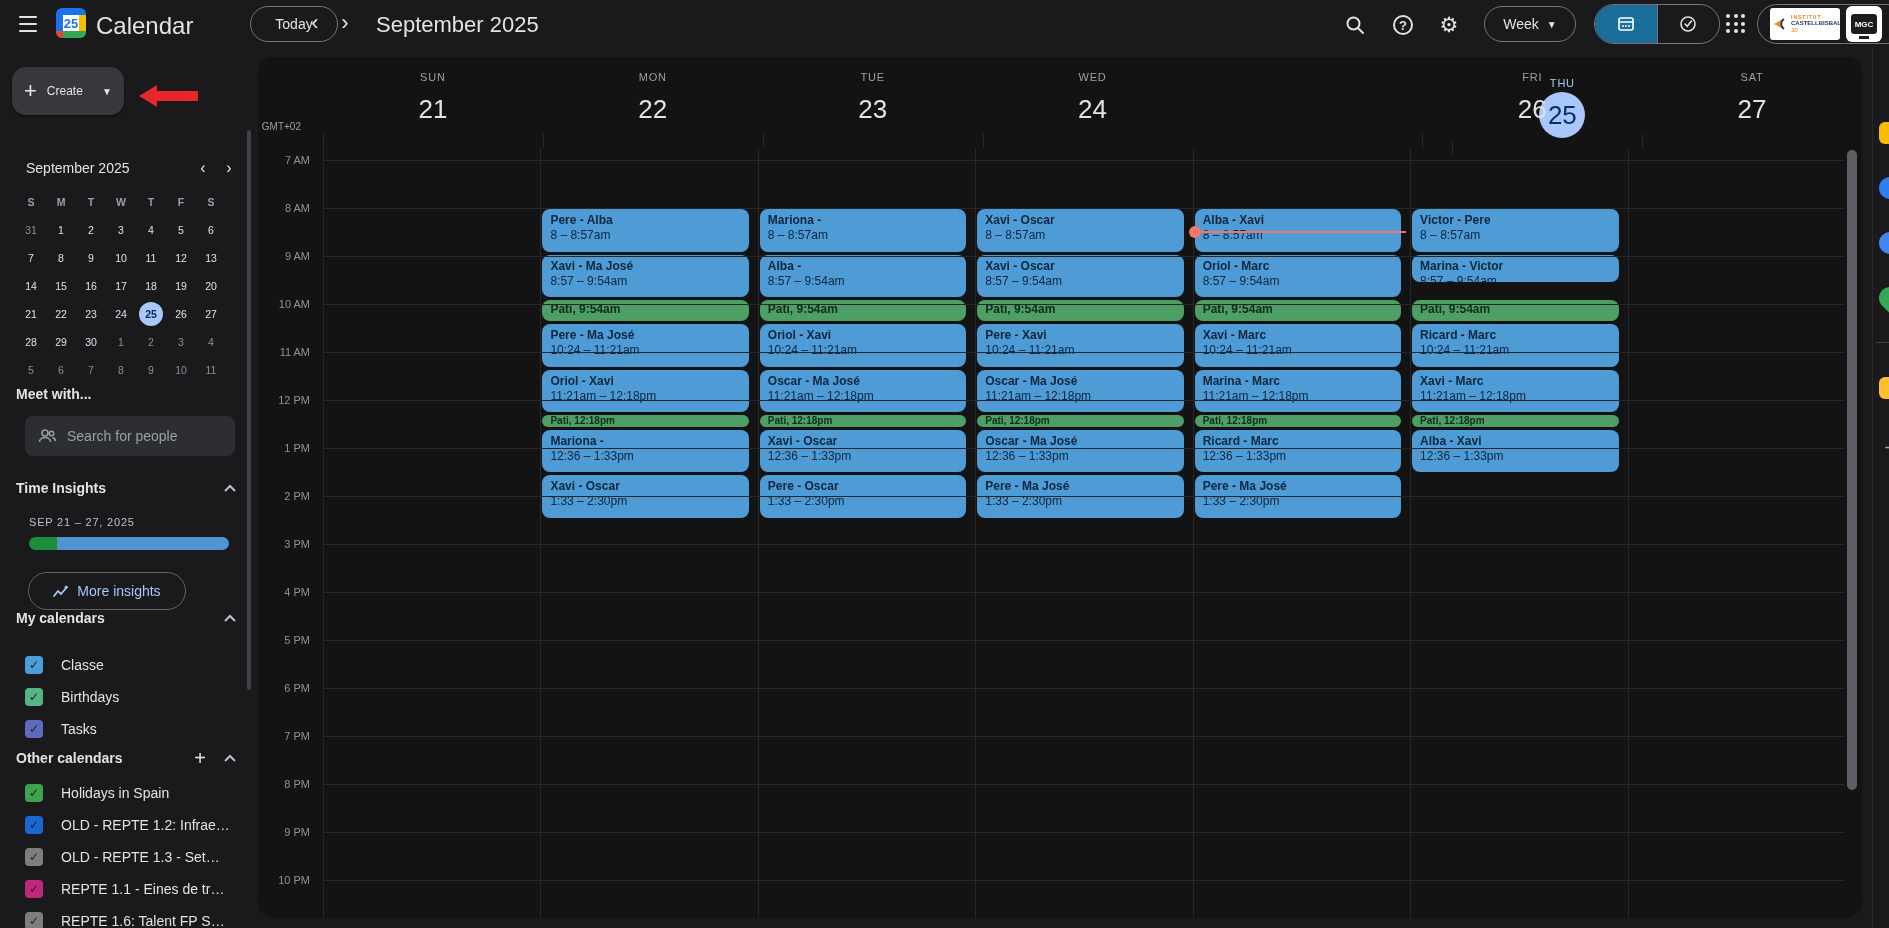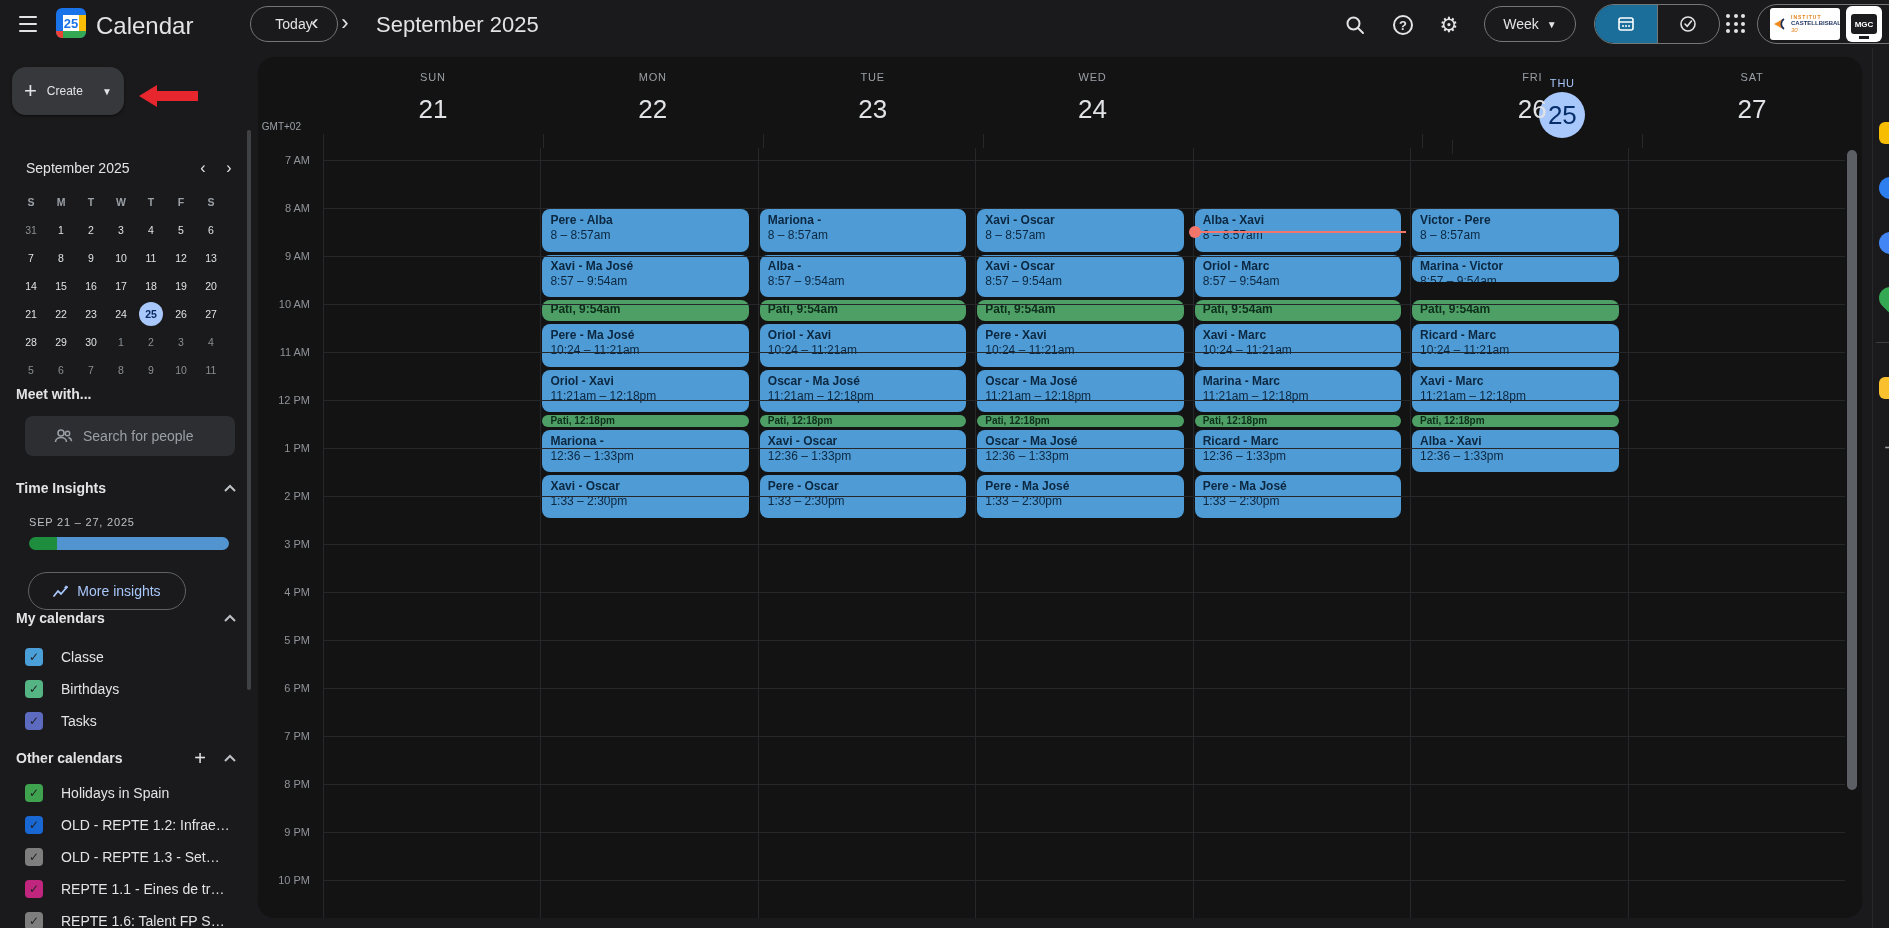--- a/index.html
+++ b/index.html
@@ -53,21 +53,21 @@
   .mc-head{display:flex;align-items:center;height:24px}
   .mc-title{font-size:14px;color:#e3e3e6;flex:1;padding-left:10px}
   .mc-nav{width:26px;height:26px;display:flex;align-items:center;justify-content:center;color:#e3e3e6;font-size:16px;cursor:pointer}
   .mc-grid{margin-top:8px;display:grid;grid-template-columns:repeat(7,30px);grid-auto-rows:28px}
   .mc-cell{display:flex;align-items:center;justify-content:center;font-size:10.5px;color:#dfe1e5;cursor:pointer}
   .mc-cell.hdr{color:#9aa0a6;cursor:default;font-weight:bold}
   .mc-cell.dim{color:#8a8f94}
   .mc-cell .sel{width:24px;height:24px;border-radius:50%;background:#a8c7fa;color:#0a2a63;display:flex;align-items:center;justify-content:center;font-weight:bold}
   .sb-h{font-size:14px;color:#e3e3e6;font-weight:700}
   .meetwith{position:absolute;left:16px;top:338px;width:226px}
-  .searchppl{margin-top:14px;margin-left:9px;width:210px;height:40px;background:#2d2e31;border-radius:8px;display:flex;align-items:center;padding:0 28px;gap:10px;cursor:text}
+  .searchppl{margin-top:14px;margin-left:9px;width:210px;height:40px;background:#2d2e31;border-radius:8px;display:flex;align-items:center;padding:0 12px;gap:10px;cursor:text}
   .searchppl .ph{font-size:14px;color:#9aa0a6}
   .tinsights{position:absolute;left:16px;top:428px;width:226px}
   .rowflex{display:flex;align-items:center}
   .chev{margin-left:auto;width:24px;height:24px;display:flex;align-items:center;justify-content:center;cursor:pointer}
   .ti-range{margin-top:16px;margin-left:13px;font-size:11px;letter-spacing:.8px;color:#bdc1c6}
   .ti-bar{margin-top:9px;margin-left:13px;width:200px;height:13px;border-radius:7px;overflow:hidden;display:flex}
   .moreins{margin-top:22px;margin-left:12px;width:158px;height:38px;border:1px solid #5f6368;border-radius:19px;display:flex;align-items:center;justify-content:center;gap:8px;color:#a8c7fa;font-size:14px;cursor:pointer}
   .callist{position:absolute;left:16px;width:226px}
   .cal-item{height:32px;display:flex;align-items:center;gap:18px;padding-left:9px;cursor:pointer}
   .cbx{width:18px;height:18px;border-radius:4px;display:flex;align-items:center;justify-content:center;flex:none}
@@ -310,21 +310,21 @@
 
   <div class="callist" style="top:558px">
     <div class="rowflex" style="height:24px">
       <span class="sb-h">My calendars</span>
       <span class="chev">
           <svg width="12" height="8" viewBox="0 0 12 8">
             <polyline points="1,7 6,2 11,7" fill="none" stroke="#bdc1c6" stroke-width="2"></polyline>
           </svg>
         </span>
     </div>
-    <div id="mycals" style="margin-top:11px">
+    <div id="mycals" style="margin-top:19px">
         <div class="cal-item">
           <span class="cbx" style="background: rgb(74, 159, 216);"></span>
           <span class="txt">Classe</span>
         </div>
         <div class="cal-item">
           <span class="cbx" style="background: rgb(85, 180, 131);"></span>
           <span class="txt">Birthdays</span>
         </div>
         <div class="cal-item">
           <span class="cbx" style="background: rgb(92, 107, 192);"></span>

